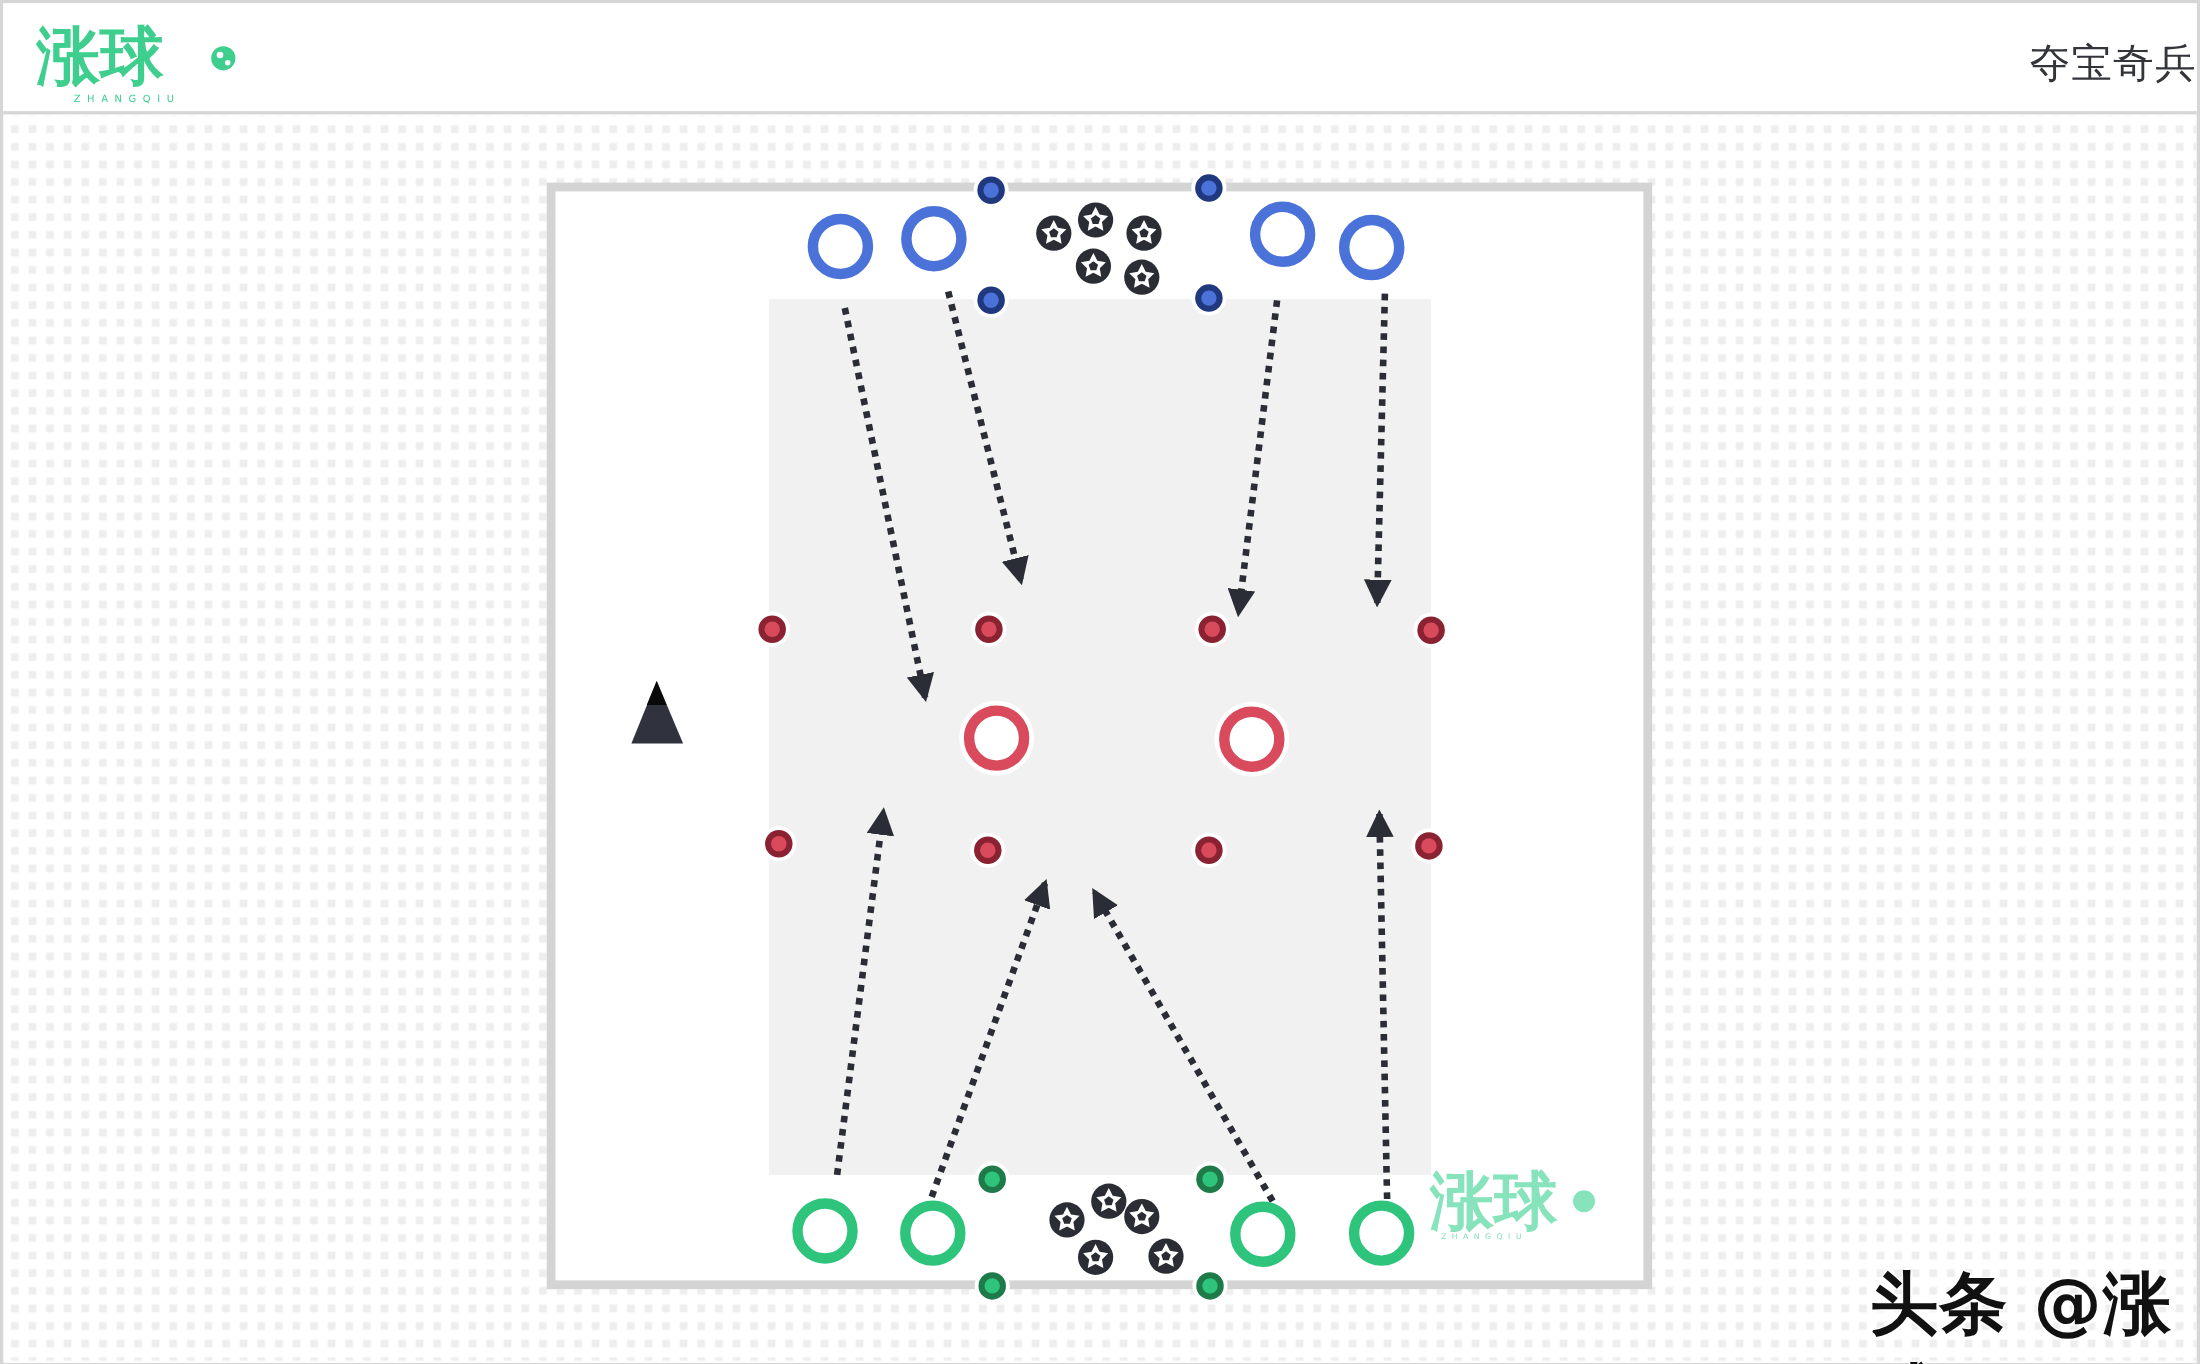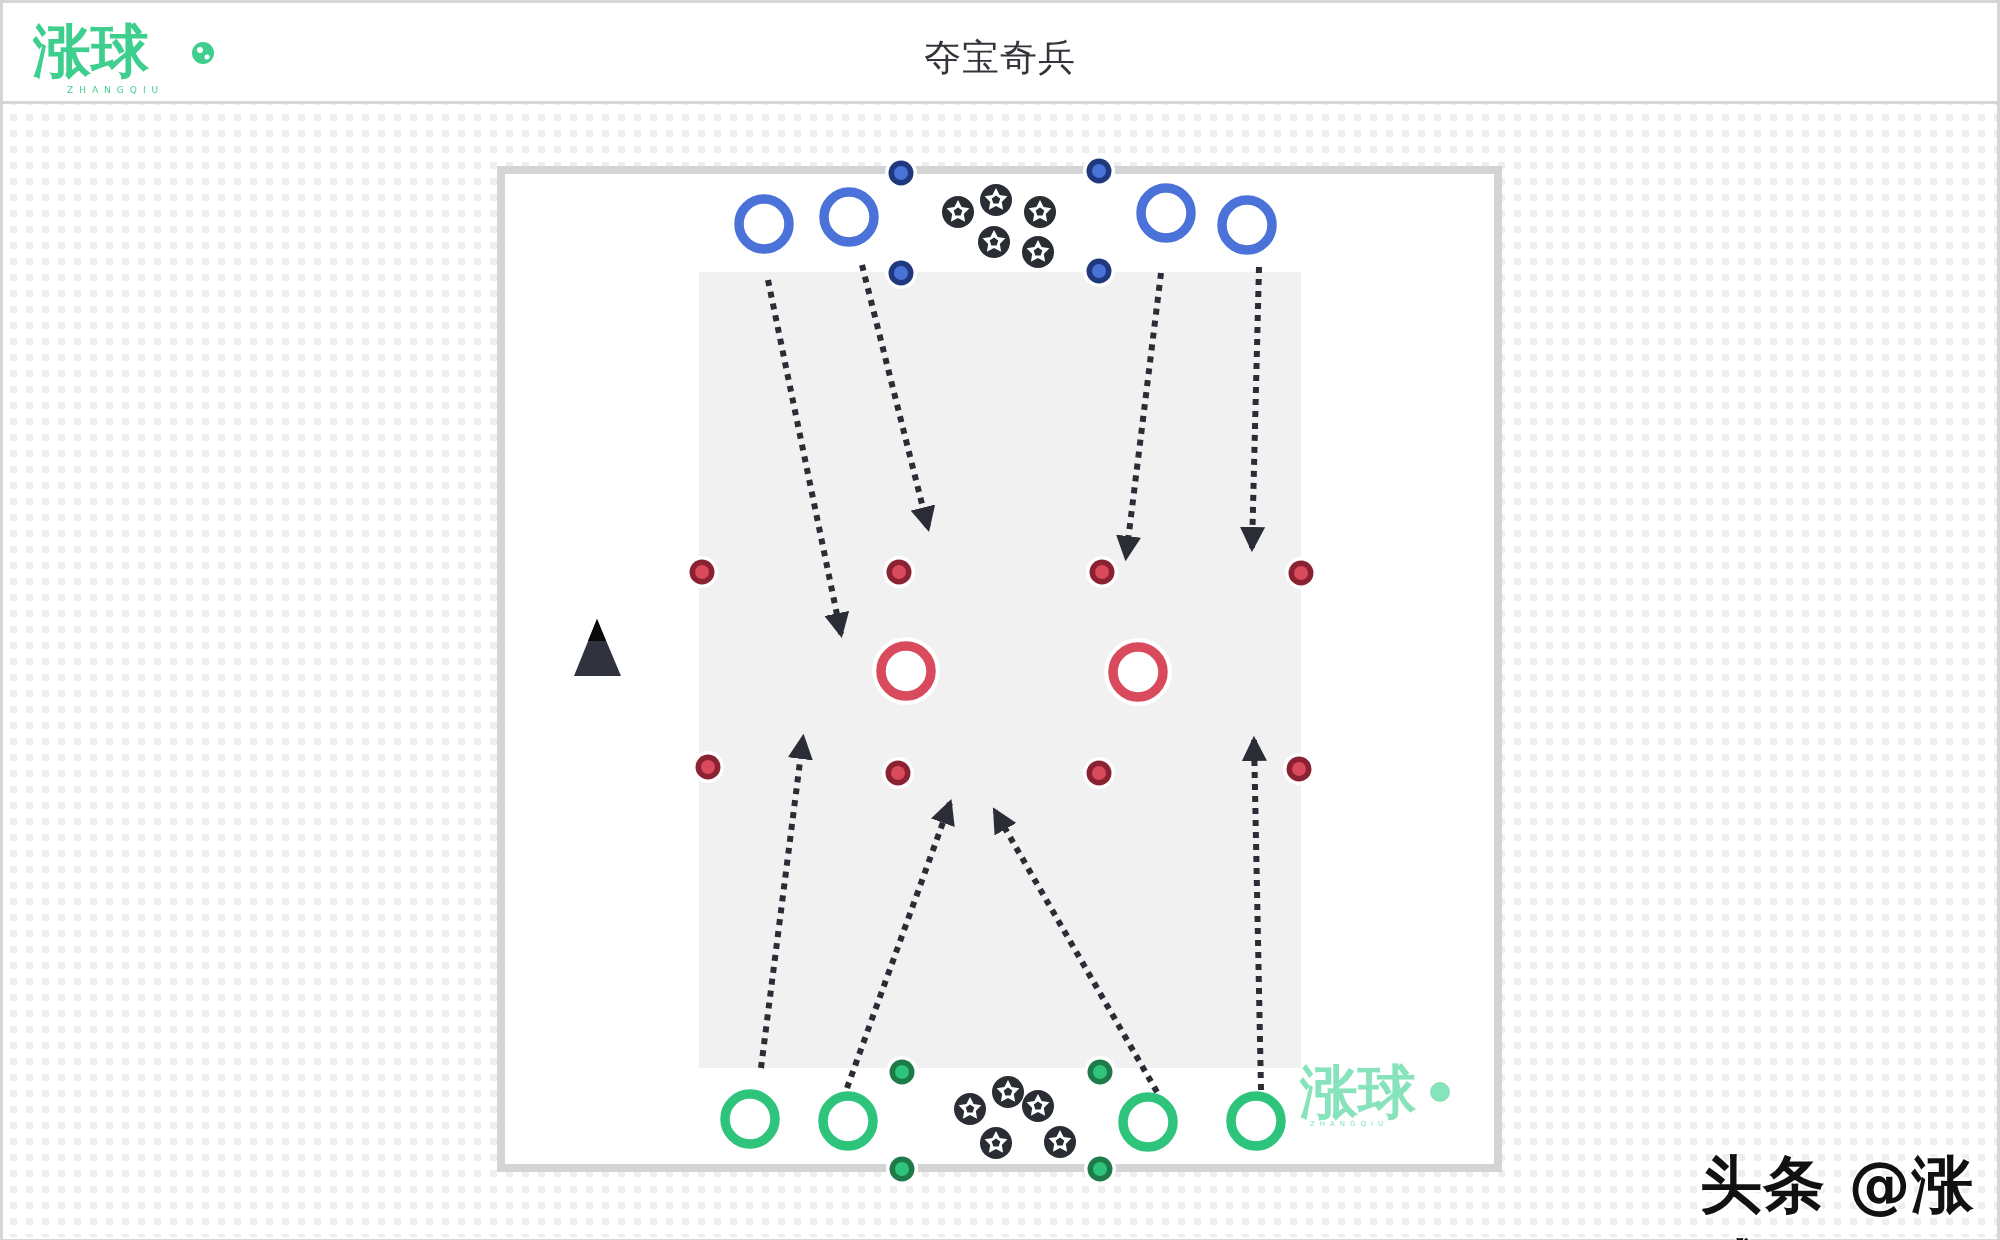--- a/index.html
+++ b/index.html
@@ -14,21 +14,21 @@
       border: 3px solid #d6d6d6; box-sizing: content-box;
     }
     .header {
       position: absolute; left: 3px; top: 3px; width: 1994px; height: 98px;
       background: #ffffff; border-bottom: 3px solid #d6d6d6;
     }
     .logo {
       position: absolute; left: 30px; top: 10px; width: 190px; height: 84px;
     }
     .page-title {
-      position: absolute; left: 0; right: 0; top: 30px; text-align: center;
+      position: absolute; left: 0; right: 0; top: 30px; text-align: right;
       font-size: 37px; color: #33353b; letter-spacing: 1px;
       font-family: "DejaVu Sans", sans-serif;
     }
     svg.board { position: absolute; left: 0; top: 0; }
     .watermark {
       position: absolute; left: 1700px; top: 1143px;
       font-size: 62px; font-weight: bold; color: #111;
       text-shadow: 2px 2px 0 #ffffff, -1px -1px 0 #ffffff, 1px -1px 0 #fff, -1px 1px 0 #fff;
       font-family: "DejaVu Sans", sans-serif;
       letter-spacing: 1px;

